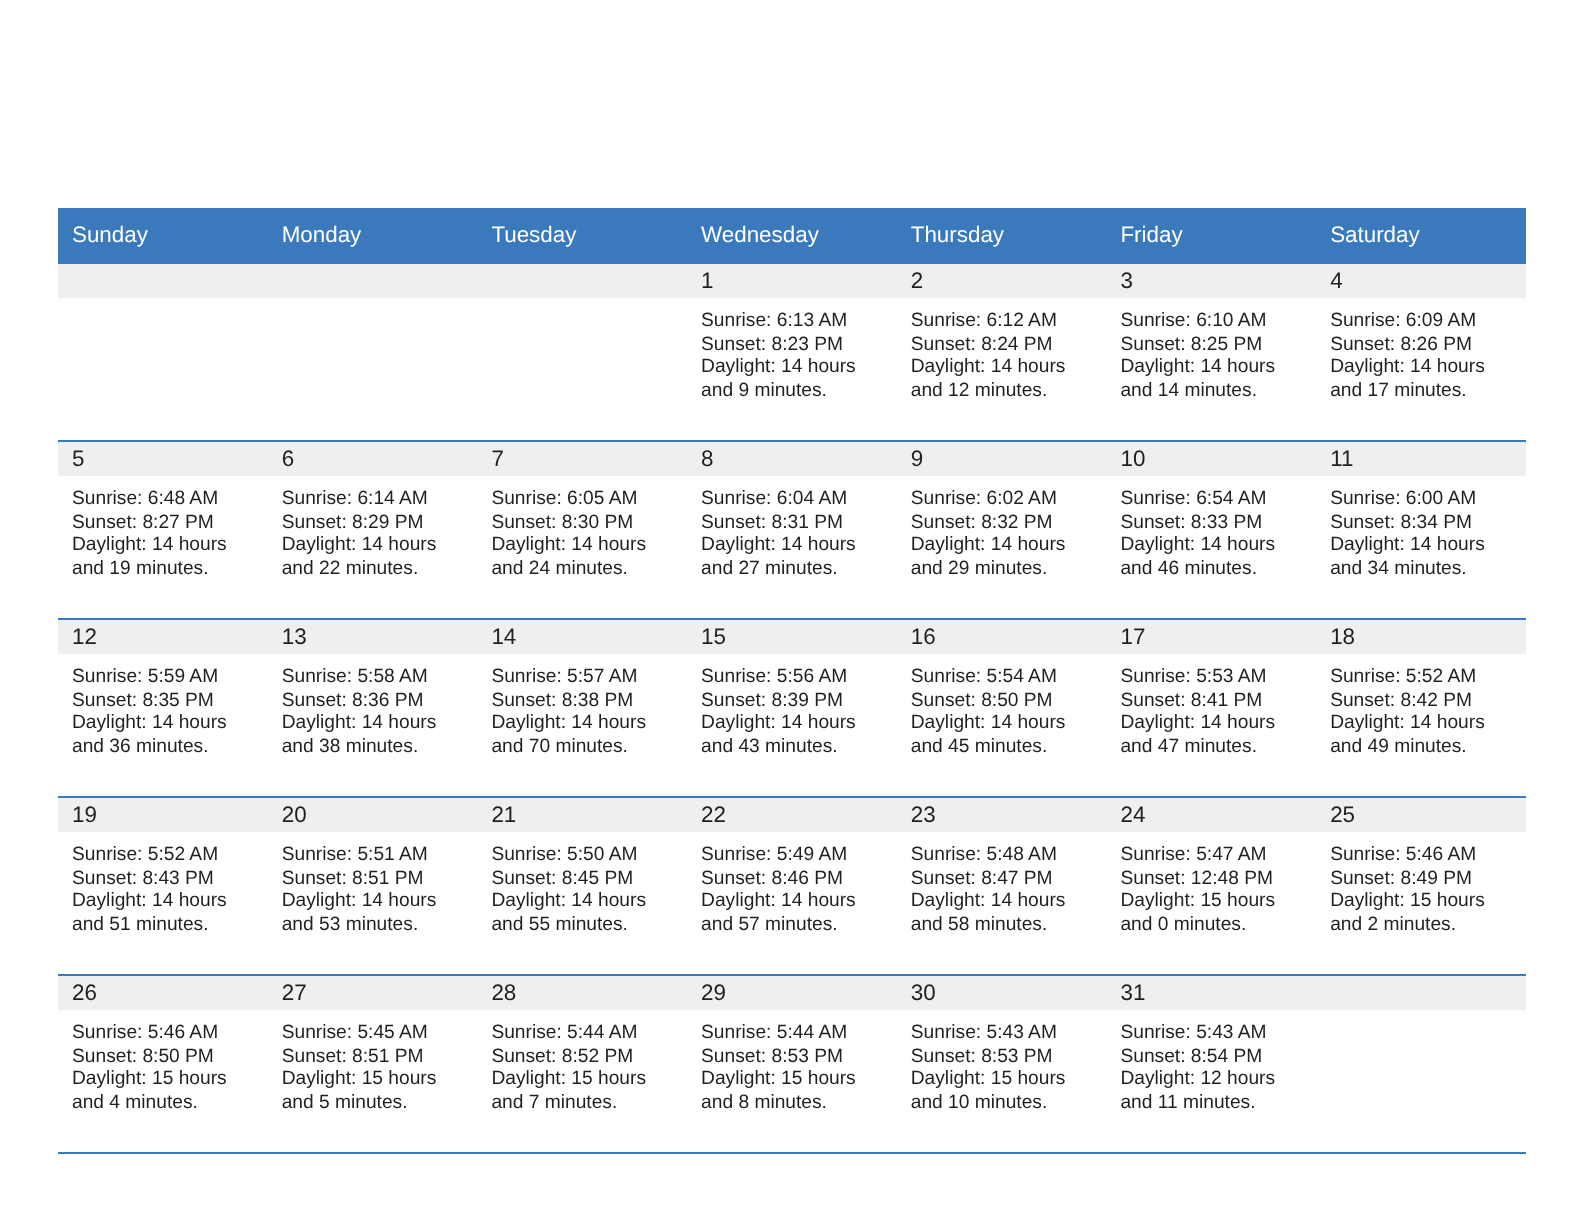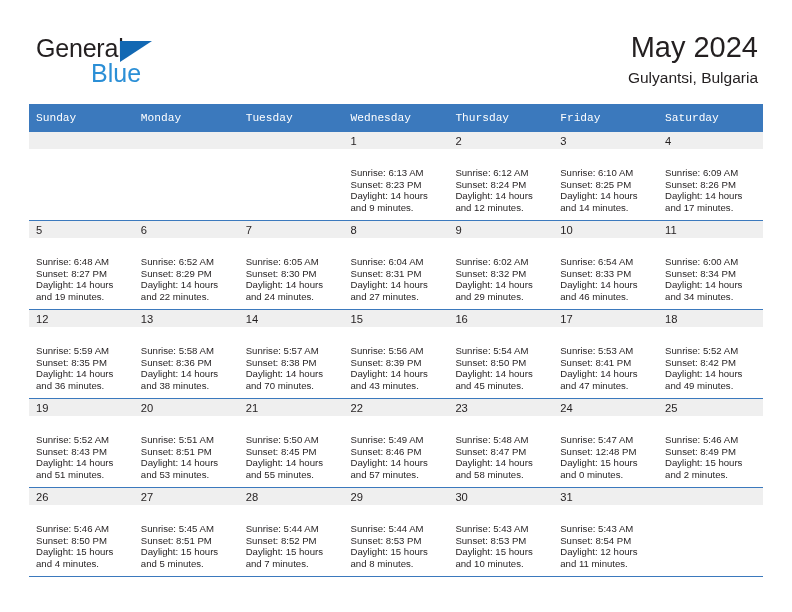--- a/index.html
+++ b/index.html
@@ -100,21 +100,21 @@
   }
 
   .calendar th {
     background: #3b79bd;
     color: #ffffff;
     font-size: 11.2px;
     font-weight: normal;
     text-align: left;
     padding: 5px 0 5px 7px;
     height: 18px;
-    font-family: Liberation Mono, monospace;
+    font-family: Liberation Sans, sans-serif;
     border: none;
   }
 
   .calendar td {
     vertical-align: top;
     padding: 0;
     border: none;
     border-bottom: 1.4px solid #3b79bd;
     height: 88px;
     width: 104.85px;
@@ -129,52 +129,38 @@
     height: 17px;
     padding: 1px 0 0 7px;
     box-sizing: border-box;
     font-size: 11.2px;
     line-height: 16px;
     color: #231f20;
     font-family: "Liberation Sans", sans-serif;
   }
 
   .day-info {
-    padding: 18px 6px 0 7px;
+    padding: 6px 6px 0 7px;
     font-size: 9.6px;
     line-height: 11.6px;
     color: #231f20;
     font-family: "Liberation Sans", sans-serif;
   }
   .day-info div {
     white-space: nowrap;
   }
   .day-info .daylight-line {
     white-space: normal;
   }
 </style>
 </head>
 <body>
 
 <div class="page">
 
-  <div class="header">
-
-    <div class="logo">
-      <span class="logo-general">General</span>
-      <span class="logo-triangle"></span>
-      <span class="logo-blue">Blue</span>
-    </div>
-
-    <div class="title-block">
-      <h1 class="cal-title">May 2024</h1>
-      <div class="cal-subtitle">Gulyantsi, Bulgaria</div>
-    </div>
-
-  </div>
 
   <table class="calendar">
     <thead>
       <tr>
         <th>Sunday</th>
         <th>Monday</th>
         <th>Tuesday</th>
         <th>Wednesday</th>
         <th>Thursday</th>
         <th>Friday</th>
@@ -230,21 +216,21 @@
             <div class="daynum-band">5</div>
             <div class="day-info">
               <div>Sunrise: 6:48 AM</div>
               <div>Sunset: 8:27 PM</div>
               <div class="daylight-line">Daylight: 14 hours and 19 minutes.</div>
             </div>
           </td>
           <td>
             <div class="daynum-band">6</div>
             <div class="day-info">
-              <div>Sunrise: 6:52 AM</div>
+              <div>Sunrise: 6:14 AM</div>
               <div>Sunset: 8:29 PM</div>
               <div class="daylight-line">Daylight: 14 hours and 22 minutes.</div>
             </div>
           </td>
           <td>
             <div class="daynum-band">7</div>
             <div class="day-info">
               <div>Sunrise: 6:05 AM</div>
               <div>Sunset: 8:30 PM</div>
               <div class="daylight-line">Daylight: 14 hours and 24 minutes.</div>

